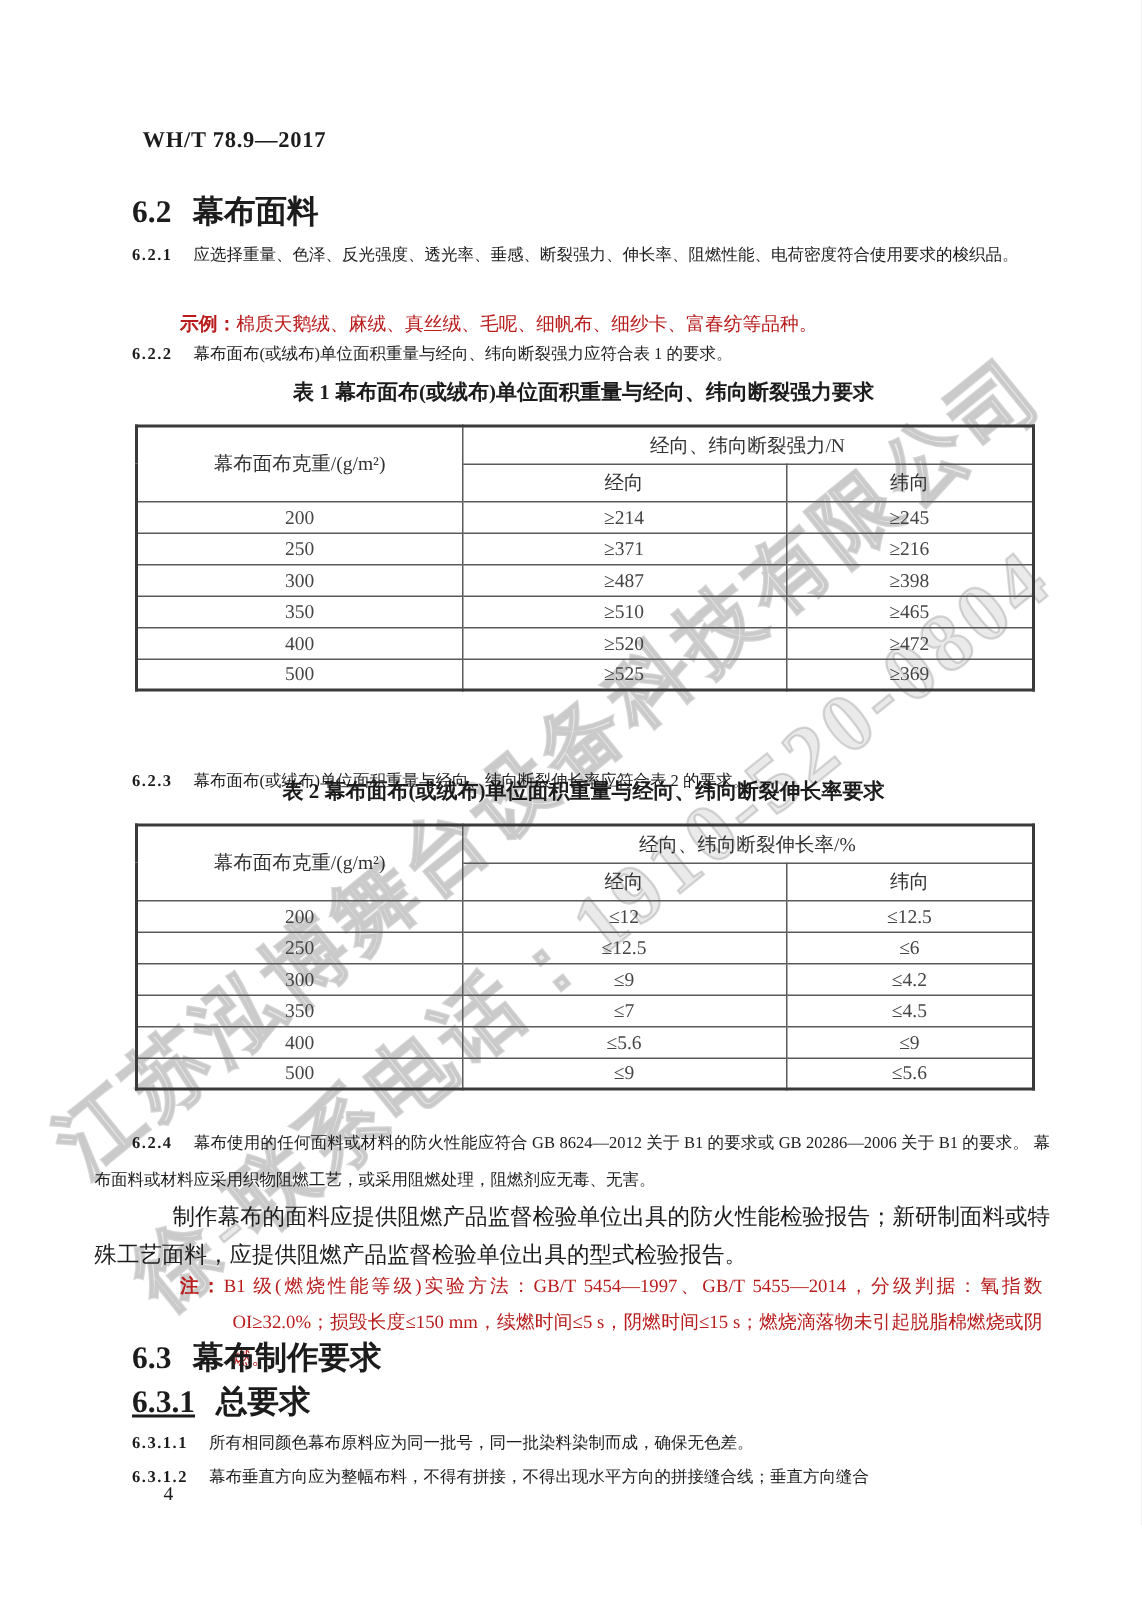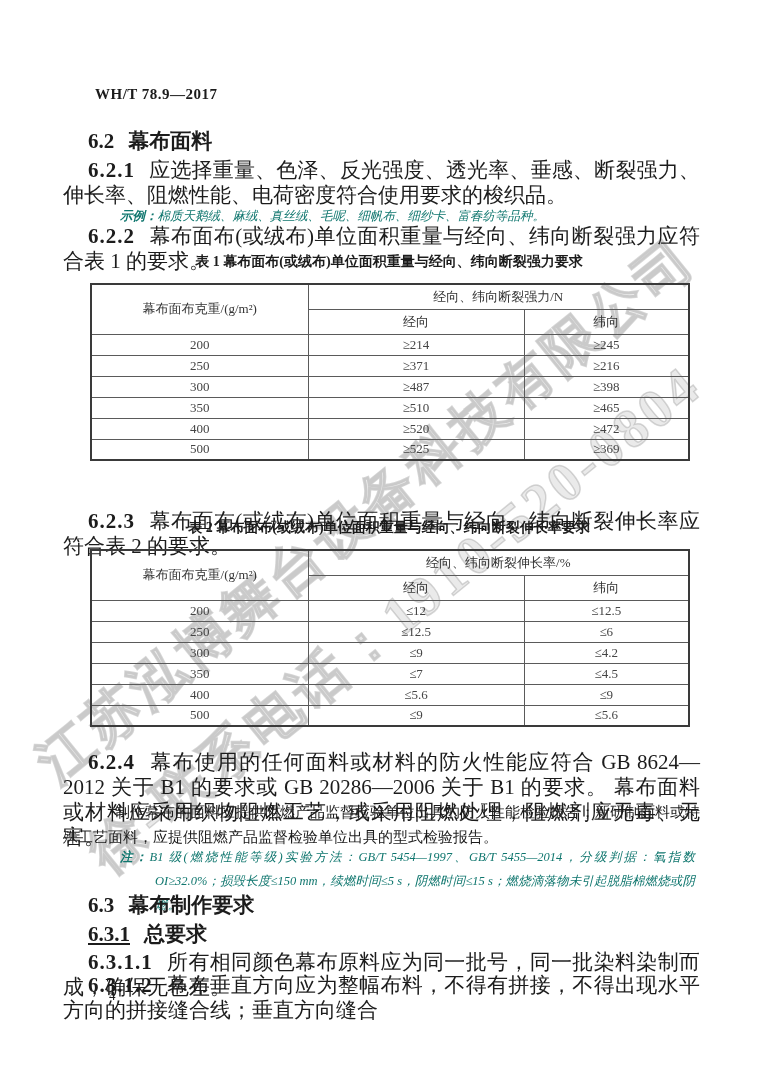--- a/index.html
+++ b/index.html
@@ -24,24 +24,24 @@
     -webkit-text-stroke:1.5px rgba(150,150,150,0.38);
     letter-spacing:4px;
     transform-origin:0 0;
   }
   .wm1 { left:22px; top:742px; font-size:55px; transform:rotate(-39deg); }
   .wm2 { left:74px; top:832px; font-size:55px; transform:rotate(-39deg); }
   
   .abs { position:absolute; z-index:1; }
   .doc-code { left:95px; top:86px; font-size:15px; font-weight:bold; letter-spacing:0.5px; }
   .heading { left:63px; width:637px; font-size:21px; font-weight:bold; text-indent:25px; line-height:25px; }
-  .para { left:63px; width:637px; font-size:21px; line-height:25px; text-indent:25px; text-align:justify; }
+  .para { left:63px; width:637px; font-size:11px; line-height:25px; text-indent:25px; text-align:justify; }
   .para .num { font-weight:bold; margin-right:14px; letter-spacing:1px; }
   .para2 { left:63px; width:637px; font-size:15px; line-height:25px; text-indent:52px; text-align:justify; }
-  .small { font-size:12.5px; line-height:24px; color:#0f766e;font-style:italic; }
+  .small { font-size:12.5px; line-height:24px; color:#b91c1c; }
   .example { left:120px; width:560px; }
   .note { left:120px; width:575px; padding-left:35px; text-indent:-35px; text-align:justify; }
   .small .lbl { font-weight:bold; }
   .page-num { left:109px; top:988px; font-size:13px; }
   
   .tcaption { left:90px; width:598px; text-align:center; font-size:14px; font-weight:bold; }
   table.std {
     position:absolute; z-index:1;
     left:90px; width:598px;
     border-collapse:collapse;

